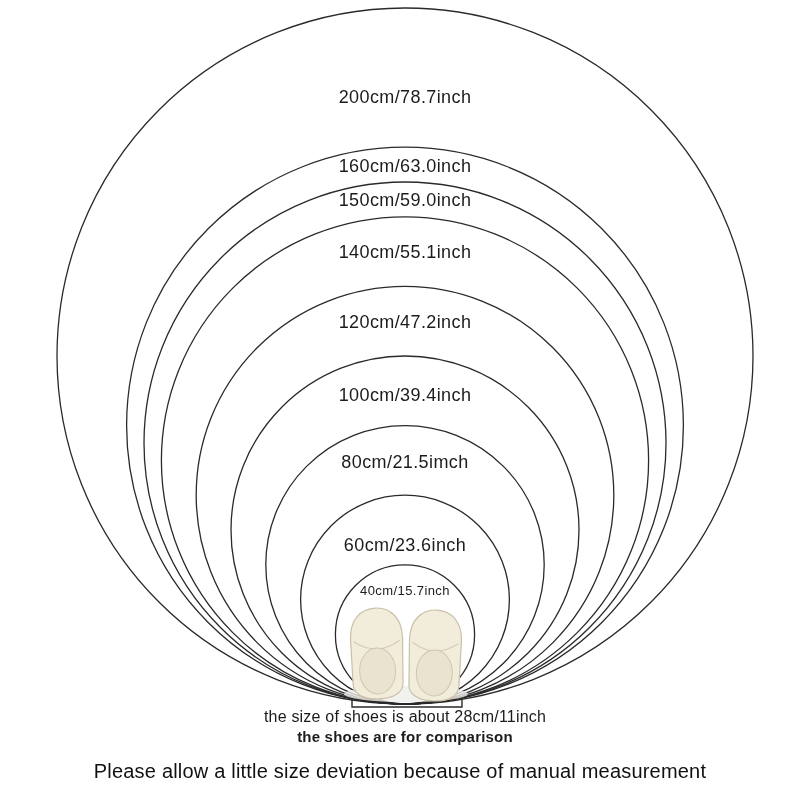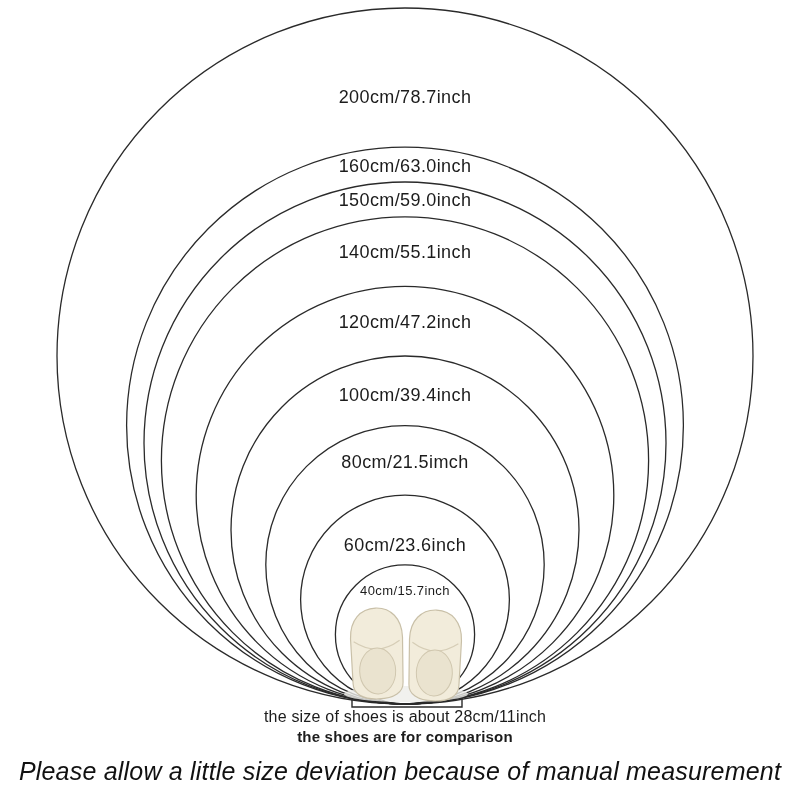--- a/index.html
+++ b/index.html
@@ -19,21 +19,21 @@
   .note1{
     position:absolute;top:717px;left:5px;width:800px;text-align:center;
     font-size:16px;transform:translateY(-50%);letter-spacing:0.2px;
   }
   .note2{
     position:absolute;top:736px;left:5px;width:800px;text-align:center;
     font-size:15px;font-weight:700;transform:translateY(-50%);letter-spacing:0.2px;
   }
   .footer{
     position:absolute;top:771px;left:0;width:800px;text-align:center;
-    font-size:25px;transform:translateY(-50%);letter-spacing:0.2px;color:#111;font-style:italic;
+    font-size:20px;transform:translateY(-50%);letter-spacing:0.2px;color:#111;
   }
 </style>
 </head>
 <body>
 
 <div class="stage">
 
   <svg id="circles-svg" class="layer" width="800" height="800">
       <circle cx="405" cy="356" r="348" fill="none" stroke="#2a2a2a" stroke-width="1.3"></circle>
       <circle cx="405" cy="425.6" r="278.4" fill="none" stroke="#2a2a2a" stroke-width="1.3"></circle>

